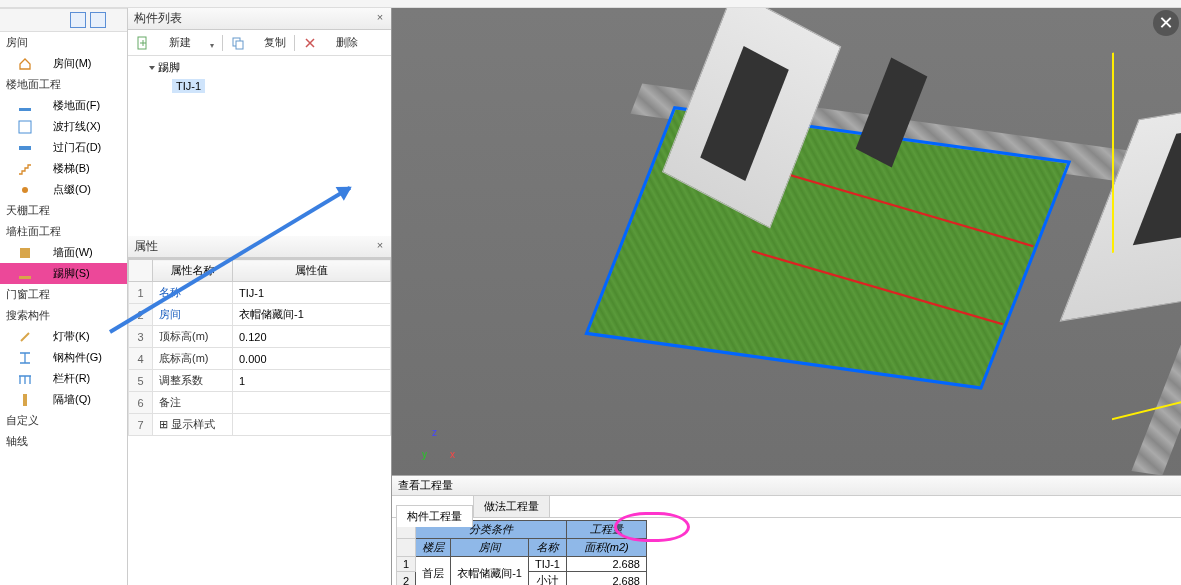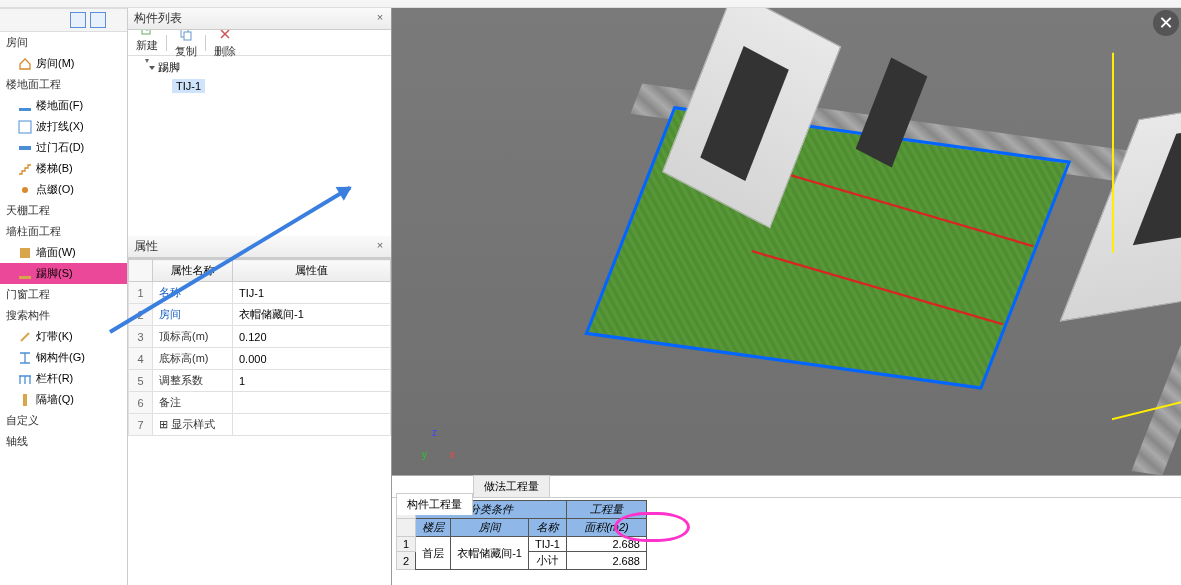--- a/index.html
+++ b/index.html
@@ -4,29 +4,29 @@
 <style>
 * { box-sizing: border-box; margin: 0; padding: 0; font-family: "Microsoft YaHei", sans-serif; }
 body { width: 1181px; height: 585px; background: #fff; overflow: hidden; position: relative; }
 .topstrip { height: 8px; background: #f5f5f5; border-bottom: 1px solid #ddd; }
 .main { display: flex; height: 577px; }
 .leftnav { width: 128px; background: #fff; border-right: 1px solid #ccc; font-size: 11px; overflow: hidden; }
 .leftnav .toolrow { height: 24px; background: #f5f5f5; border-top: 1px solid #ddd; border-bottom: 1px solid #ddd; display: flex; align-items: center; gap: 4px; padding-left: 70px; }
 .leftnav .toolrow .ic { width: 16px; height: 16px; border: 1px solid #5b8fd6; background: #e8f0fb; }
 .nav-section { padding: 3px 6px; color: #333; cursor: default; }
 .nav-section.header { font-weight: normal; }
-.nav-item { padding: 3px 6px 3px 18px; display: flex; align-items: center; gap: 4px; cursor: pointer; }
+.nav-item { padding: 3px 6px 3px 18px; display: flex; align-items: center; gap: 21px; cursor: pointer; }
 .nav-item .ico { width: 14px; height: 14px; flex-shrink: 0; }
 .nav-item.sel { background: #ec4899; }
 .highlight-box { border: 2px solid #ff2f2f; margin: 1px 2px; }
 .midcol { width: 264px; display: flex; flex-direction: column; border-right: 1px solid #999; }
 .panel-hd { height: 22px; background: linear-gradient(#fafafa,#ececec); border-bottom: 1px solid #ccc; display: flex; align-items: center; padding: 0 6px; font-size: 12px; color: #333; position: relative; }
 .panel-hd .closebtn { position: absolute; right: 4px; top: 3px; width: 14px; height: 14px; font-size: 11px; color: #666; text-align: center; cursor: pointer; }
 .panel-toolbar { height: 26px; display: flex; align-items: center; gap: 2px; padding: 0 4px; border-bottom: 1px solid #ddd; font-size: 11px; }
-.tb-btn { display: flex; align-items: center; gap: 3px; padding: 2px 4px; cursor: pointer; color: #333; flex-direction: column; }
+.tb-btn { display: flex; align-items: flex-end; gap: 19px; padding: 2px 4px; cursor: pointer; color: #333; }
 .tb-btn .ico { width: 14px; height: 14px; }
 .sep { width: 1px; height: 16px; background: #ccc; margin: 0 2px; }
 .searchbox { height: 22px; border: 1px solid #ccc; margin: 0; }
 .searchbox input { width: 100%; height: 100%; border: 0; padding: 0 6px; font-size: 11px; outline: none; color: #888; }
 .tree { flex: 0 0 auto; height: 180px; font-size: 11px; padding: 2px 4px; overflow: auto; }
 .tree-row { padding: 2px 2px 2px 18px; display: flex; align-items: center; gap: 4px; }
 .tree-row.child { padding-left: 40px; }
 .tree-row.sel .lbl { background: #cfe4fb; padding: 1px 4px; }
 .tri { width: 0; height: 0; border-left: 4px solid #555; border-top: 3px solid transparent; border-bottom: 3px solid transparent; transform: rotate(90deg); }
 .propgrid { flex: 1; border-top: 1px solid #ccc; font-size: 11px; }
@@ -56,21 +56,21 @@
 .yellowline.y1 { left: 720px; top: 200px; width: 420px; height: 160px; transform: skewY(-14deg); border-top: 0; border-left: 0; }
 .yellowline.y2 { left: 720px; top: 40px; width: 40px; height: 200px; transform: skewY(-14deg); border-right: 0; border-top: 0; border-bottom: 0; }
 .axis-gizmo { position: absolute; left: 30px; bottom: 140px; font-size: 10px; }
 .axis-gizmo .z { color: #44f; position: absolute; left: 10px; top: -18px; }
 .axis-gizmo .y { color: #2c2; position: absolute; left: 0; top: 4px; }
 .axis-gizmo .x { color: #f44; position: absolute; left: 28px; top: 4px; }
 .bottom-panel { position: absolute; left: 392px; bottom: 0; right: 0; height: 110px; background: #fff; border-top: 1px solid #aaa; font-size: 11px; }
 .bottom-panel .title { height: 20px; padding: 2px 6px; background: linear-gradient(#fafafa,#ececec); border-bottom: 1px solid #ccc; }
 .bottom-panel .tabs { height: 22px; display: flex; align-items: flex-end; border-bottom: 1px solid #ccc; padding-left: 4px; gap: 0; }
 .bptab { padding: 3px 10px; border: 1px solid #ccc; border-bottom: 0; background: #eee; cursor: pointer; font-size: 11px; }
-.bptab.active { background: #fff; position: relative; top: 18px; }
+.bptab.active { background: #fff; position: relative; top: 10px; }
 .qtable { margin: 2px 4px; border-collapse: collapse; font-size: 11px; }
 .qtable th, .qtable td { border: 1px solid #555; padding: 1px 6px; text-align: center; }
 .qtable th { background: #8fb8e8; font-weight: normal; font-style: italic; }
 .qtable .rn { width: 16px; background: #f0f0f0; border-color: #ccc; }
 .qtable .valcell { text-align: right; width: 80px; }
 .pink-circle { position: absolute; border: 3px solid #ff33cc; border-radius: 50% / 60%; width: 76px; height: 30px; pointer-events: none; }
 .arrow-annot { position: absolute; width: 280px; height: 4px; background: #3a7fe0; transform-origin: left center; pointer-events: none; }
 .arrow-annot::after { content: ""; position: absolute; right: -2px; top: -6px; border-left: 14px solid #3a7fe0; border-top: 8px solid transparent; border-bottom: 8px solid transparent; }
 .close-overlay { position: absolute; right: 2px; top: 10px; width: 26px; height: 26px; border-radius: 50%; background: #555; color: #fff; display: flex; align-items: center; justify-content: center; font-size: 18px; cursor: pointer; }
 svg.ico { display: block; }
@@ -283,20 +283,21 @@
     <div class="axis-gizmo">
       <span class="z">z</span>
       <span class="y">y</span>
       <span class="x">x</span>
     </div>
   </div>
 
 </div>
 
 <div class="bottom-panel">
+  <div class="title">查看工程量</div>
   <div class="tabs">
     <div class="bptab active">构件工程量</div>
     <div class="bptab">做法工程量</div>
   </div>
   <table class="qtable">
     <tbody>
         <tr>
       <th class="rn"></th>
       <th colspan="3">分类条件</th>
       <th>工程量</th>

